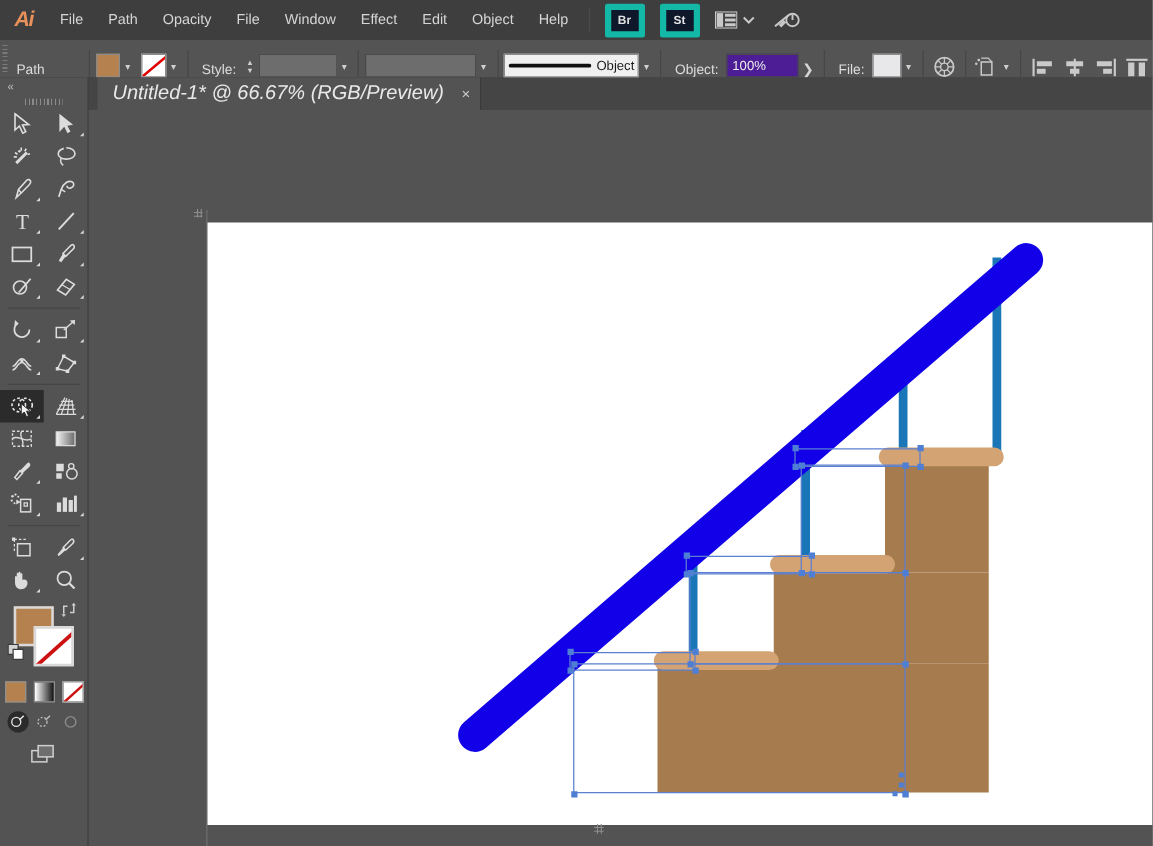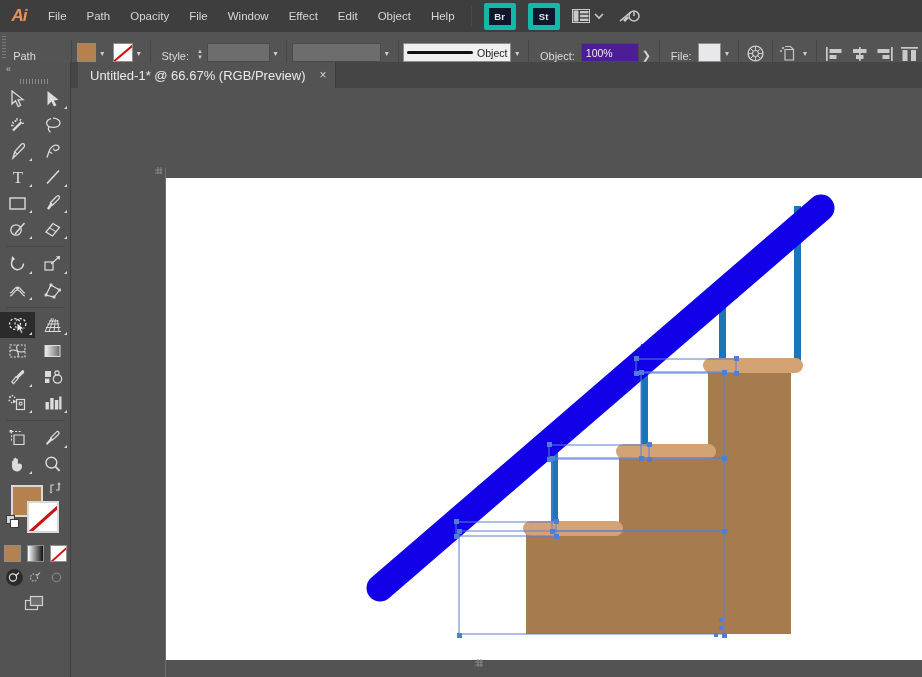--- a/index.html
+++ b/index.html
@@ -55,21 +55,21 @@
   .stylesw{width:24px;height:17px;background:#e8e8ea;border:1px solid #8c8c8c;}
   .ic{color:#cacaca;display:flex;align-items:center;justify-content:center;}
 
   
   .tabbar{position:absolute;left:0;top:62px;width:922px;height:26px;
           background:#454545;display:flex;align-items:flex-end;}
   .tab-grip{width:8px;height:26px;}
   .tab-lead{width:70px;height:26px;background:#454545;}
   .doctab{height:26px;background:#535353;display:flex;align-items:center;
           padding:0 8px 0 12px;gap:14px;border-right:1px solid #3a3a3a;}
-  .doctab-title{color:#e9e9e9;font-size:13px;}
+  .doctab-title{color:#e9e9e9;font-size:16px;font-style:italic;}
   .doctab-x{color:#cfcfcf;font-size:12px;line-height:1;}
 
   
   .toolbar{position:absolute;left:0;top:62px;width:70px;height:615px;
            background:#535353;border-right:1px solid #3d3d3d;}
   .tb-collapse{height:14px;display:flex;align-items:center;
                padding-left:6px;color:#bfbfbf;font-size:9px;}
   .tb-grip{height:10px;display:flex;align-items:center;justify-content:center;}
   .tb-grip i{width:30px;height:5px;display:block;
     background:repeating-linear-gradient(to right,#8a8a8a 0 1px,transparent 1px 3px);}

